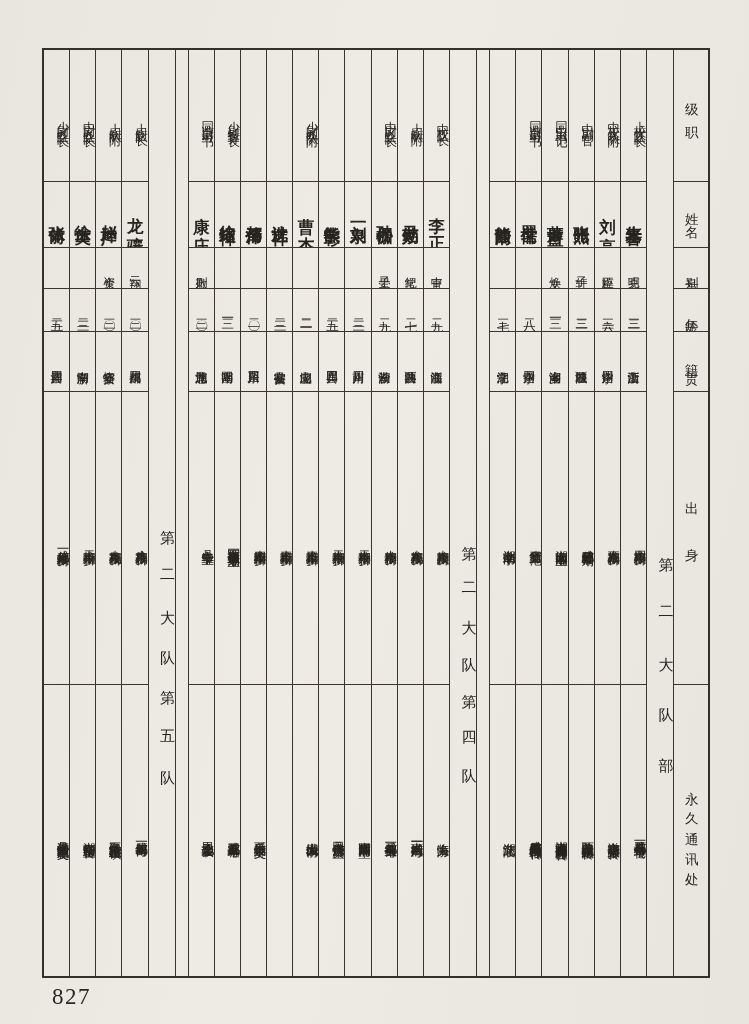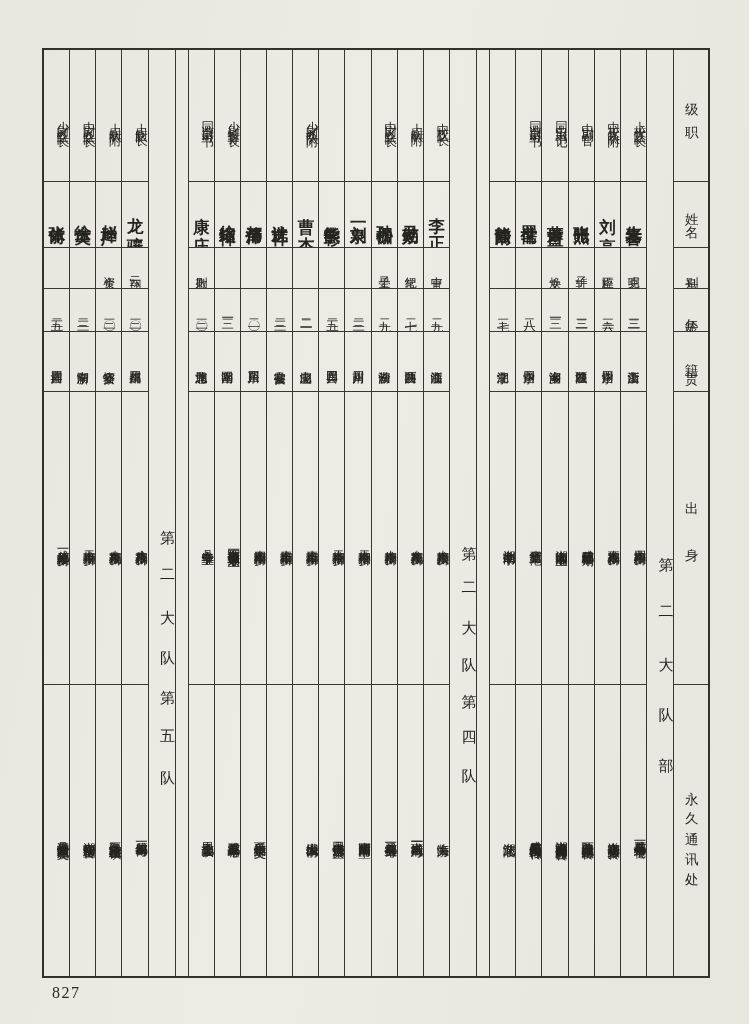--- a/index.html
+++ b/index.html
@@ -58,21 +58,21 @@
   .glabel {
     writing-mode:vertical-rl; text-orientation:upright;
     display:flex; flex-direction:row; justify-content:center;
   }
   .glabel .t { display:block; font-size:15px; line-height:1; }
   .label-hq .t { padding-top:314px; letter-spacing:50px; }
   .label-q4 .t { padding-top:300px; letter-spacing:37px; }
   .label-q5 .t { padding-top:290px; letter-spacing:40px; }
   .pagenum {
     position:absolute; left:52px; top:984px;
-    font-size:16px; letter-spacing:1.5px; color:#2a2822;
+    font-size:23px; letter-spacing:1.5px; color:#2a2822;
   }
 </style>
 </head>
 <body>
 
 <div class="page">
   <div class="roster">
 
     <div class="col headcol">
       <div class="cell c-rank">级职</div>

